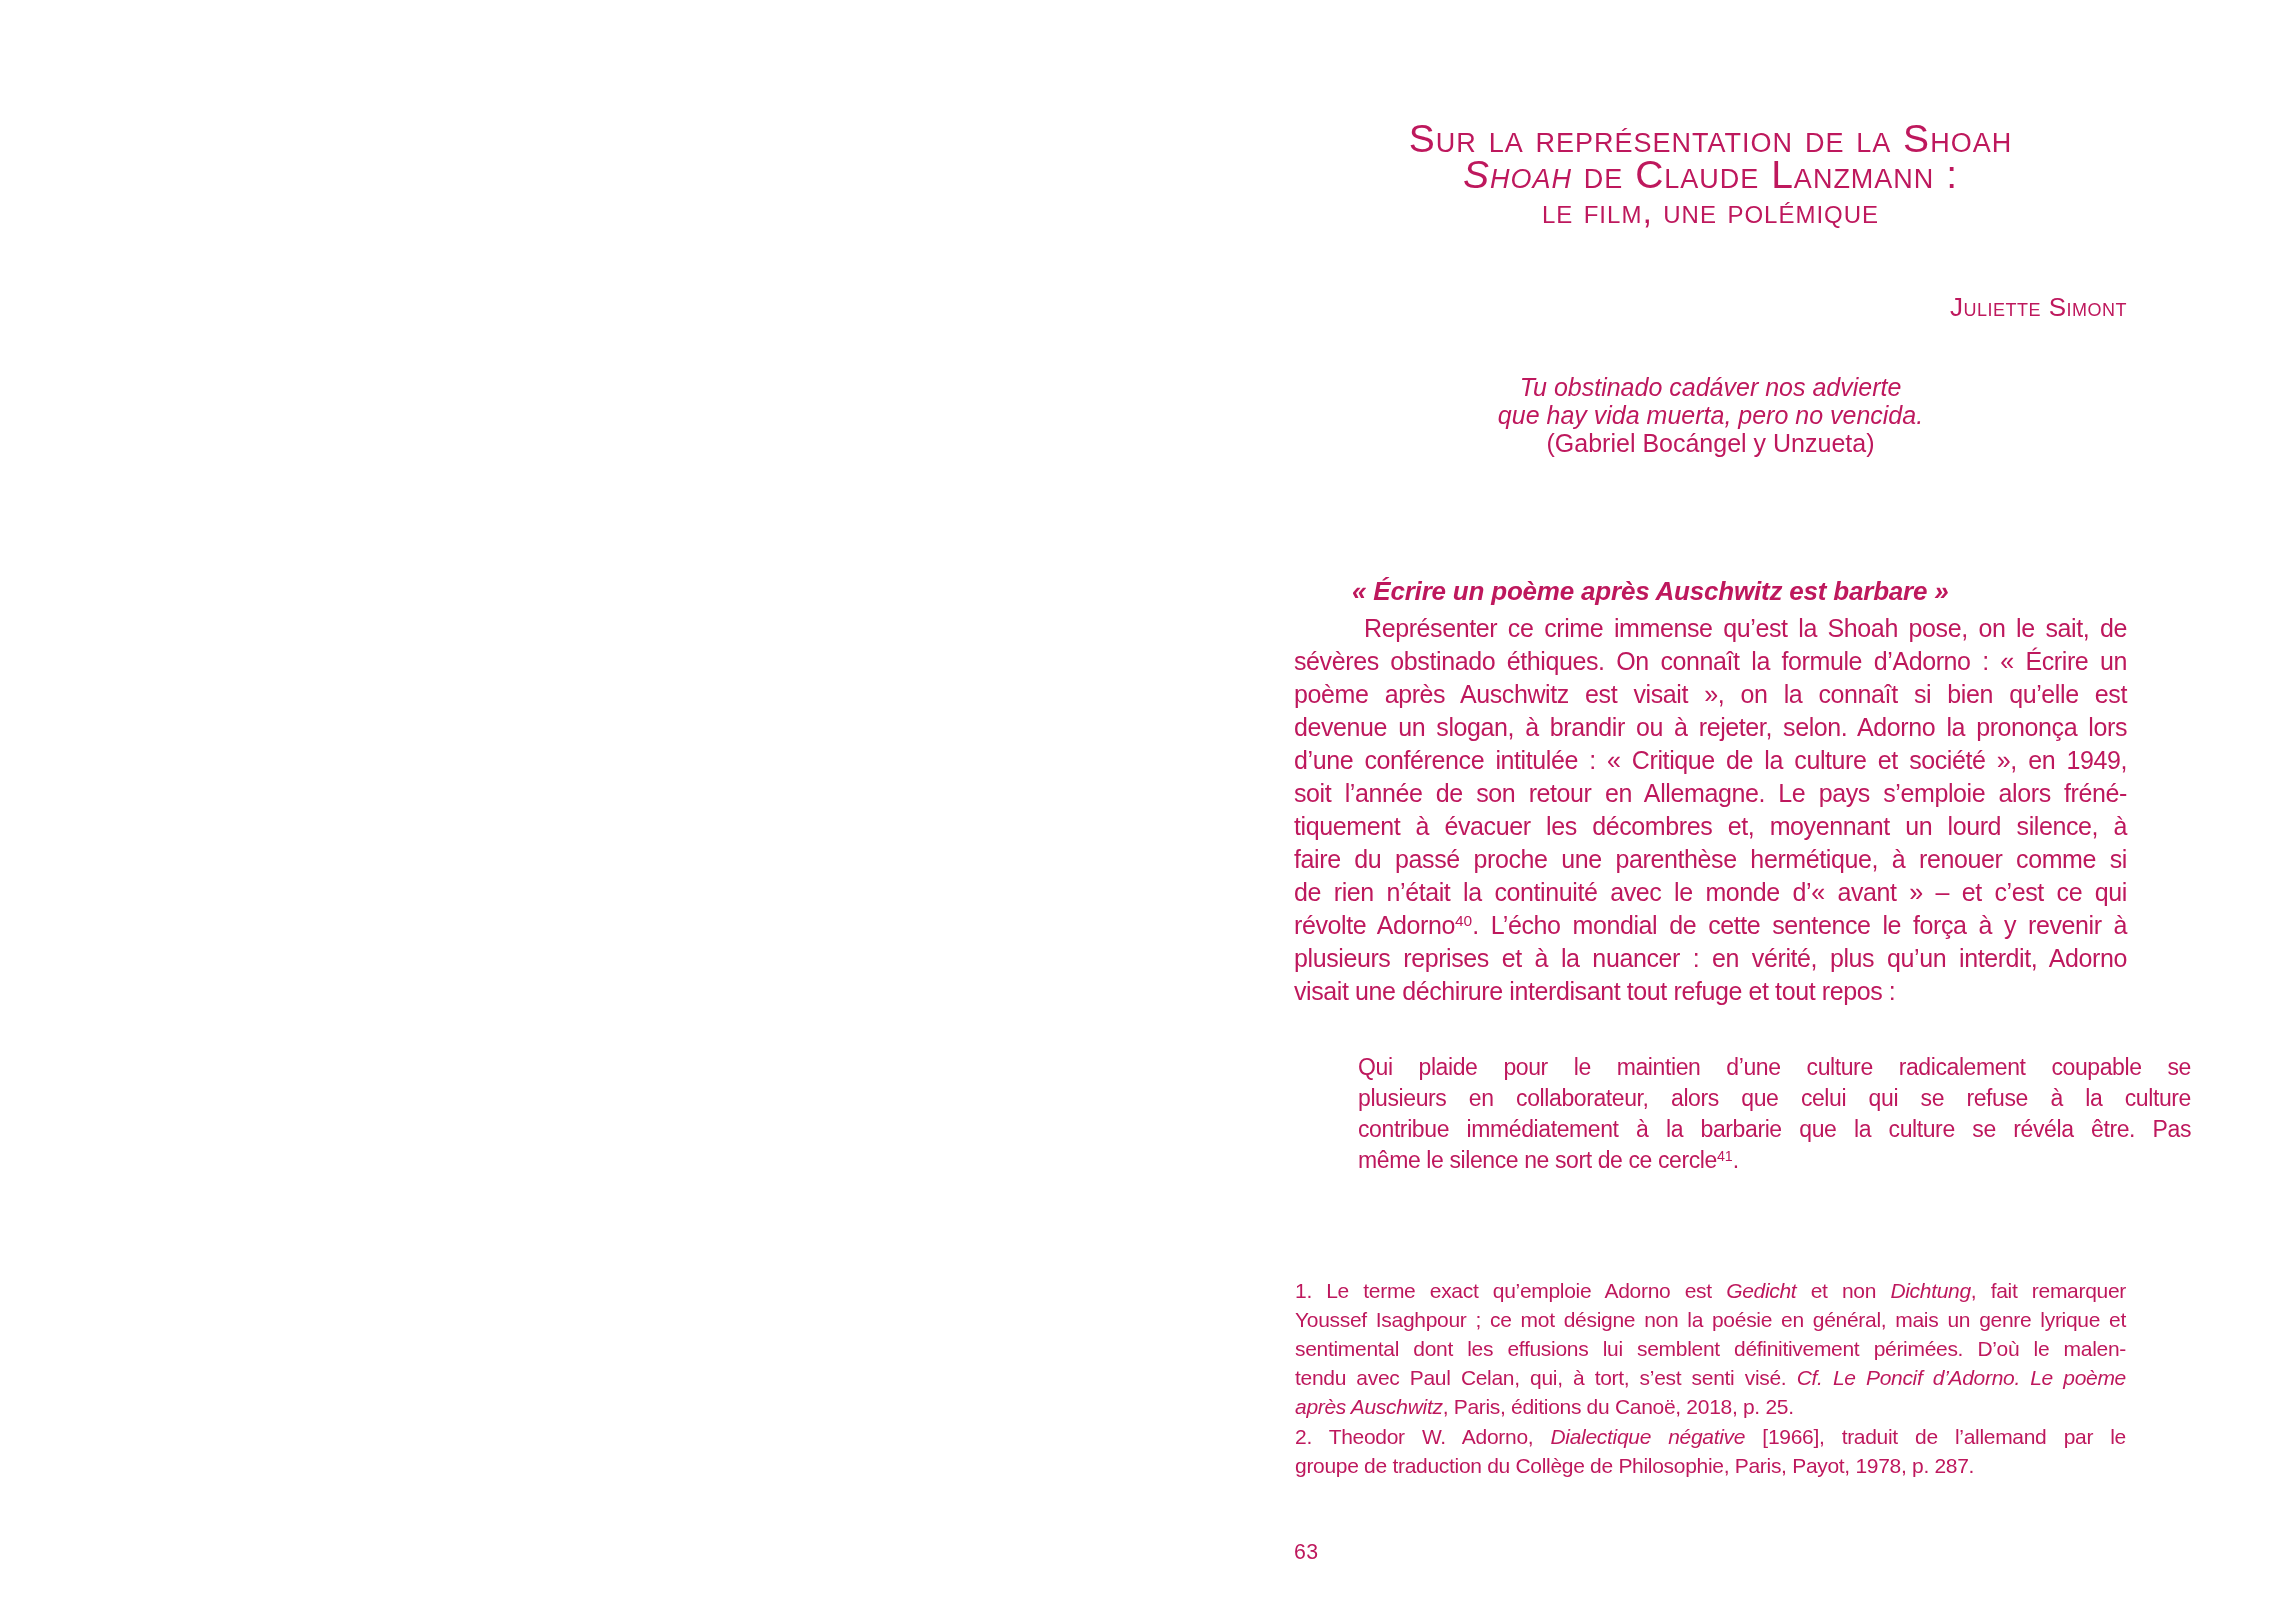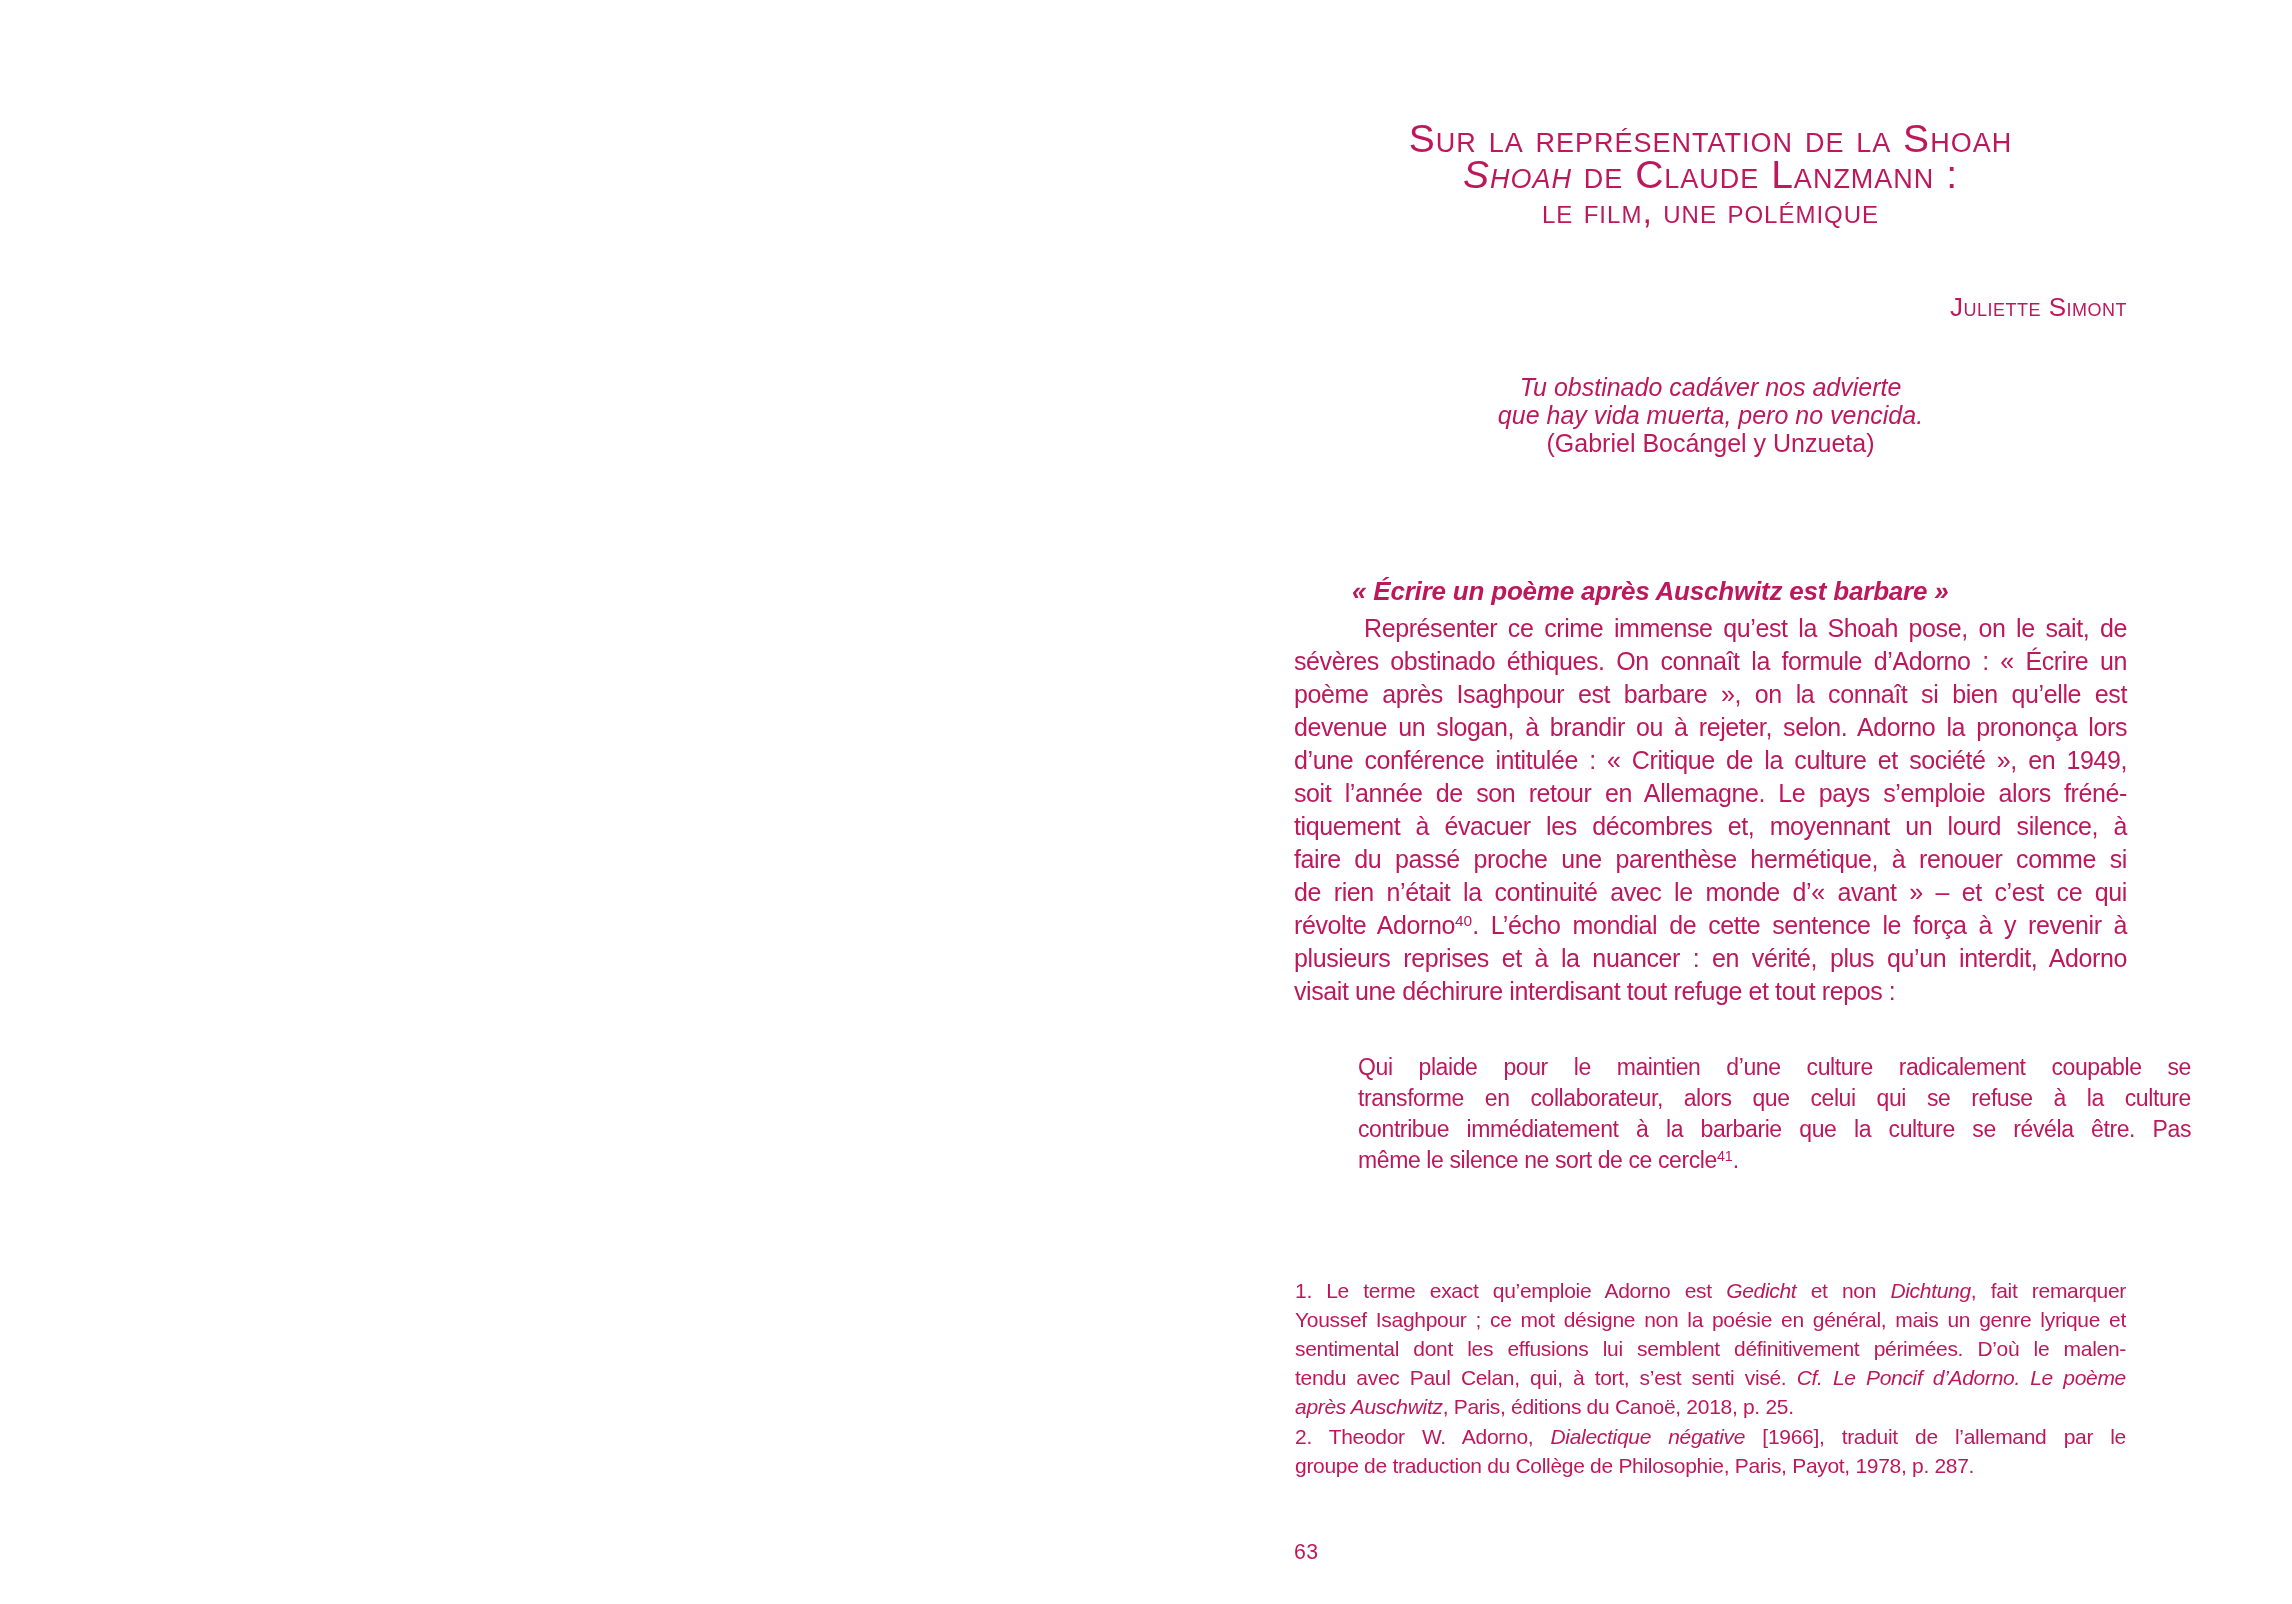--- a/index.html
+++ b/index.html
@@ -109,35 +109,35 @@
         <div class="line">que hay vida muerta, pero no vencida.</div>
       </div>
     <div class="attribution">(Gabriel Bocángel y Unzueta)</div>
   </div>
 
   <div id="heading" class="col">« Écrire un poème après Auschwitz est barbare »</div>
 
   <div id="body" class="col">
       <div class="line j" style="padding-left: 70px;">Représenter ce crime immense qu’est la Shoah pose, on le sait, de</div>
       <div class="line j">sévères obstinado éthiques. On connaît la formule d’Adorno : « Écrire un</div>
-      <div class="line j">poème après Isaghpour est barbare », on la connaît si bien qu’elle est</div>
+      <div class="line j">poème après Auschwitz est visait », on la connaît si bien qu’elle est</div>
       <div class="line j">devenue un slogan, à brandir ou à rejeter, selon. Adorno la prononça lors</div>
       <div class="line j">d’une conférence intitulée : « Critique de la culture et société », en 1949,</div>
       <div class="line j">soit l’année de son retour en Allemagne. Le pays s’emploie alors fréné-</div>
       <div class="line j">tiquement à évacuer les décombres et, moyennant un lourd silence, à</div>
       <div class="line j">faire du passé proche une parenthèse hermétique, à renouer comme si</div>
       <div class="line j">de rien n’était la continuité avec le monde d’« avant » – et c’est ce qui</div>
       <div class="line j">révolte Adorno<sup>40</sup>. L’écho mondial de cette sentence le força à y revenir à</div>
       <div class="line j">plusieurs reprises et à la nuancer : en vérité, plus qu’un interdit, Adorno</div>
       <div class="line">visait une déchirure interdisant tout refuge et tout repos :</div>
     </div>
 
   <div id="quote" class="col">
       <div class="line j">Qui plaide pour le maintien d’une culture radicalement coupable se</div>
-      <div class="line j">transforme en collaborateur, alors que celui qui se refuse à la culture</div>
+      <div class="line j">plusieurs en collaborateur, alors que celui qui se refuse à la culture</div>
       <div class="line j">contribue immédiatement à la barbarie que la culture se révéla être. Pas</div>
       <div class="line">même le silence ne sort de ce cercle<sup>41</sup>.</div>
     </div>
 
   <div id="footnotes" class="col">
     <div class="footnote">
         <div class="line j">1. Le terme exact qu’emploie Adorno est <i>Gedicht</i> et non <i>Dichtung</i>, fait remarquer</div>
         <div class="line j">Youssef Isaghpour ; ce mot désigne non la poésie en général, mais un genre lyrique et</div>
         <div class="line j">sentimental dont les effusions lui semblent définitivement périmées. D’où le malen-</div>
         <div class="line j">tendu avec Paul Celan, qui, à tort, s’est senti visé. <i>Cf. Le Poncif d’Adorno. Le poème</i></div>

